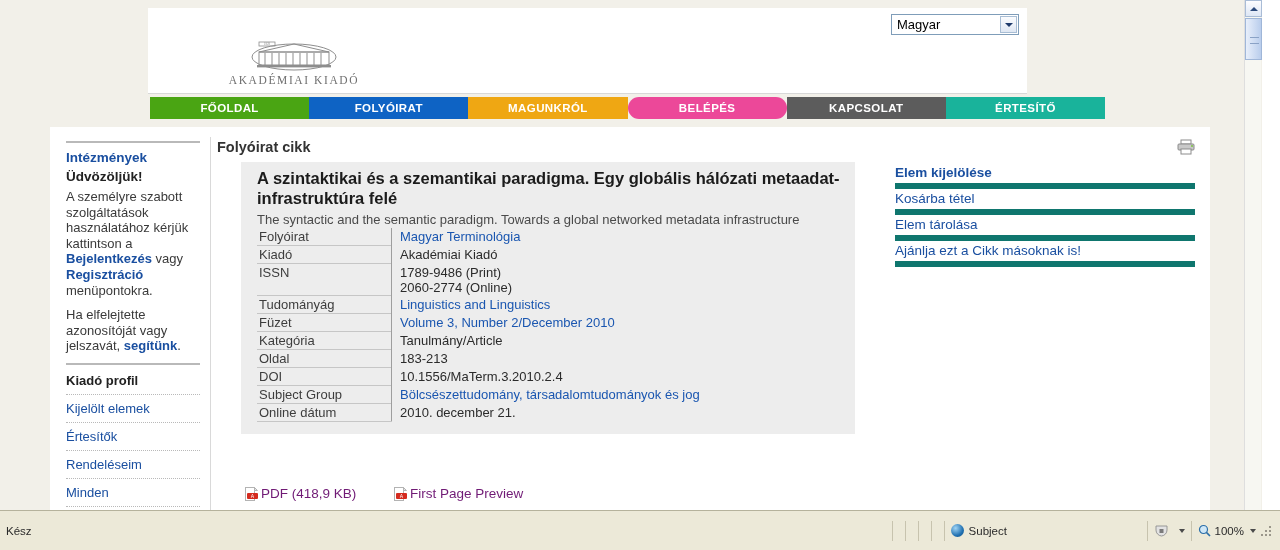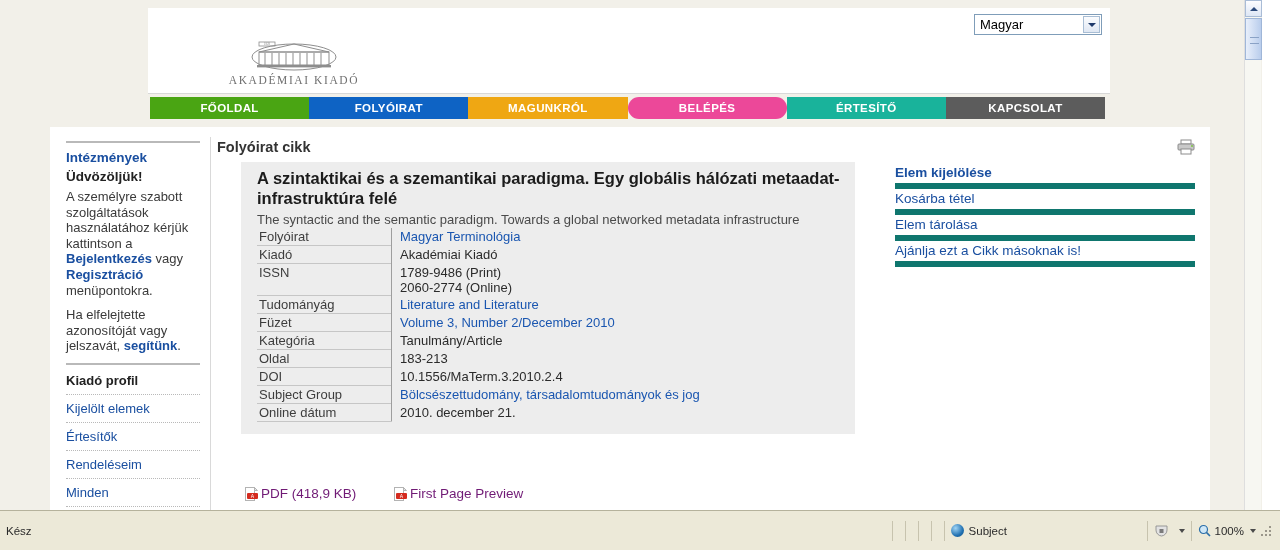--- a/index.html
+++ b/index.html
@@ -30,21 +30,21 @@
     width: 1262px;
     height: 528px;
     background: #f2f0e9;
     overflow: hidden;
   }
 
   
   .header-band {
     position: absolute;
     left: 148px; top: 8px;
-    width: 962px;
+    width: 879px;
     height: 86px;
     background: #ffffff;
     border-bottom: 1px solid #d8d8d8;
     box-sizing: border-box;
   }
   .lang-row {
     position: absolute;
     right: 8px; top: 6px;
     height: 22px;
   }
@@ -416,22 +416,22 @@
         </svg>
         <div class="brand-name">AKADÉMIAI KIADÓ</div>
       </div>
     </div>
 
     <div class="navbar">
       <div class="nav-item" style="background: rgb(74, 165, 19);">FŐOLDAL</div>
       <div class="nav-item" style="background: rgb(14, 99, 196);">FOLYÓIRAT</div>
       <div class="nav-item" style="background: rgb(239, 167, 19);">MAGUNKRÓL</div>
       <div class="nav-item" style="background: #ec4899; border-radius: 11px;">BELÉPÉS</div>
+      <div class="nav-item" style="background: rgb(92, 92, 92);">KAPCSOLAT</div>
       <div class="nav-item" style="background: rgb(25, 179, 155);">ÉRTESÍTŐ</div>
-      <div class="nav-item" style="background: rgb(92, 92, 92);">KAPCSOLAT</div>
     </div>
 
     <div class="content-panel">
 
       <div class="sidebar">
         <div class="sb-rule"></div>
 
         <span class="sb-head-link">Intézmények</span>
         <span class="sb-head">Üdvözöljük!</span>
 
@@ -471,21 +471,21 @@
                 <td class="k">Kiadó</td>
                 <td class="v">Akadémiai Kiadó</td>
               </tr>
               <tr>
                 <td class="k">ISSN</td>
                 <td class="v" style="white-space:pre-line">1789-9486 (Print)
 2060-2774 (Online)</td>
               </tr>
               <tr>
                 <td class="k">Tudományág</td>
-                <td class="v"><a class="lnk">Literature and Literature</a></td>
+                <td class="v"><a class="lnk">Linguistics and Linguistics</a></td>
               </tr>
               <tr>
                 <td class="k">Füzet</td>
                 <td class="v"><a class="lnk">Volume 3, Number 2/December 2010</a></td>
               </tr>
               <tr>
                 <td class="k">Kategória</td>
                 <td class="v">Tanulmány/Article</td>
               </tr>
               <tr>

